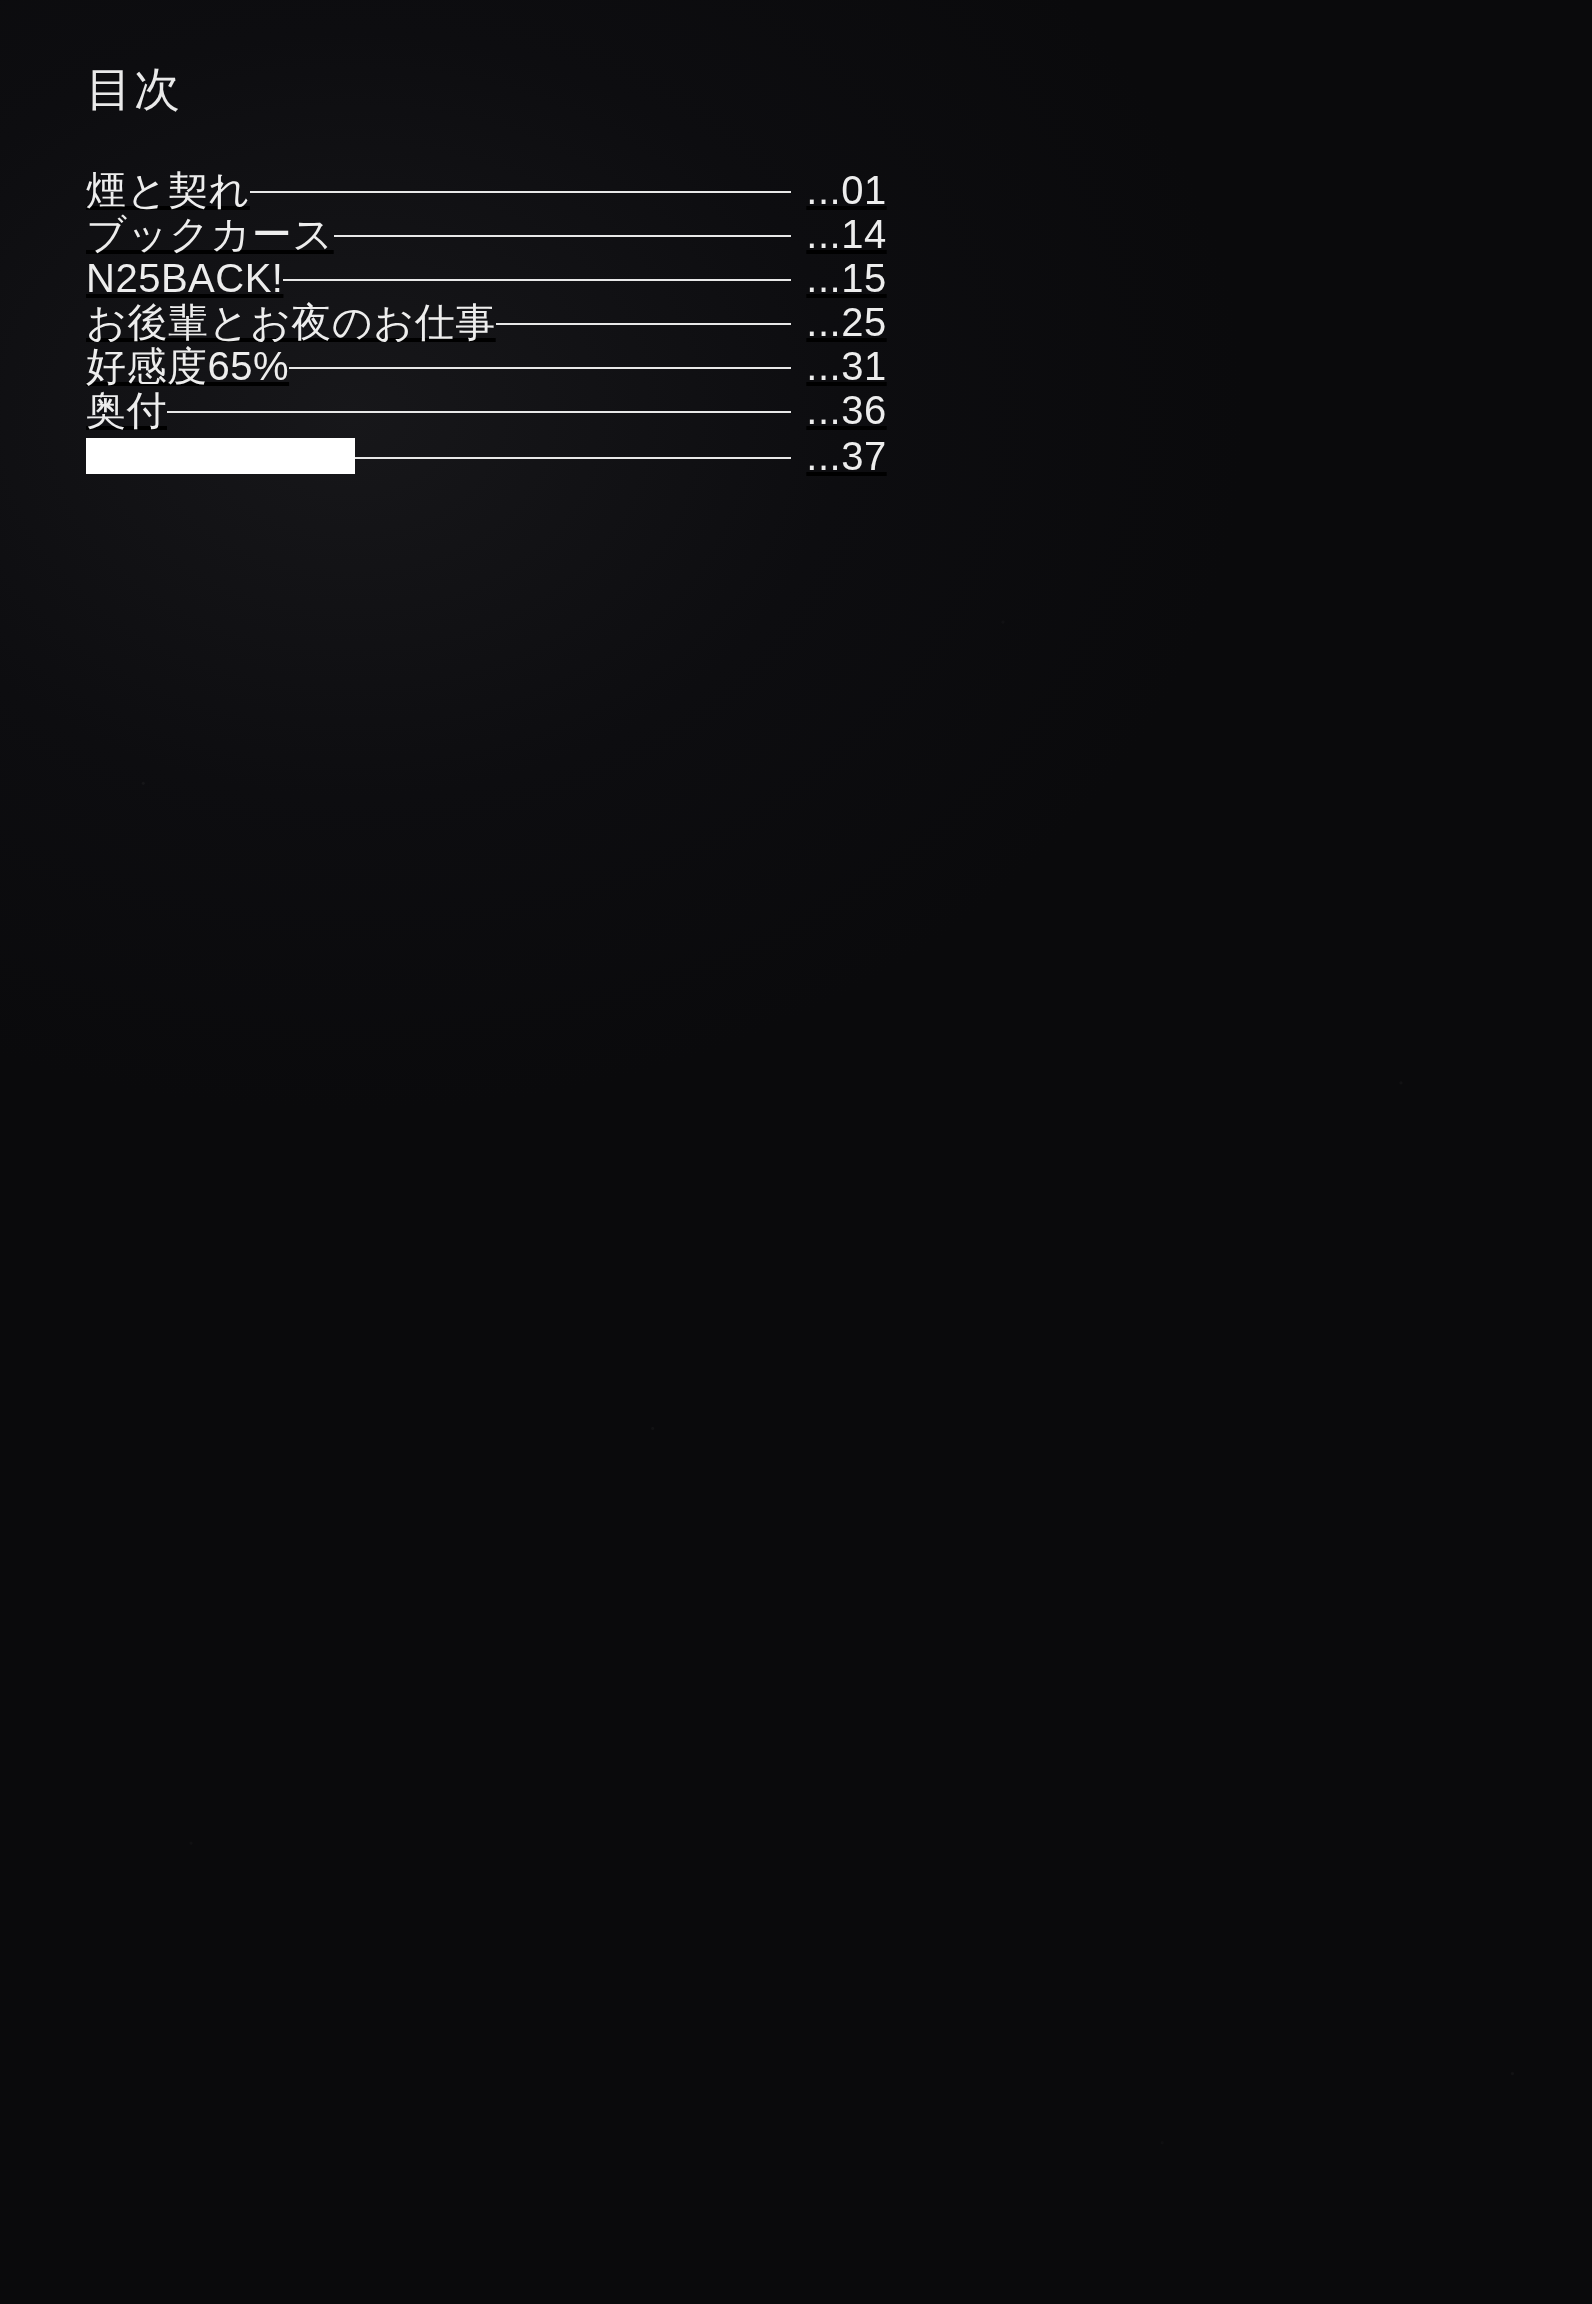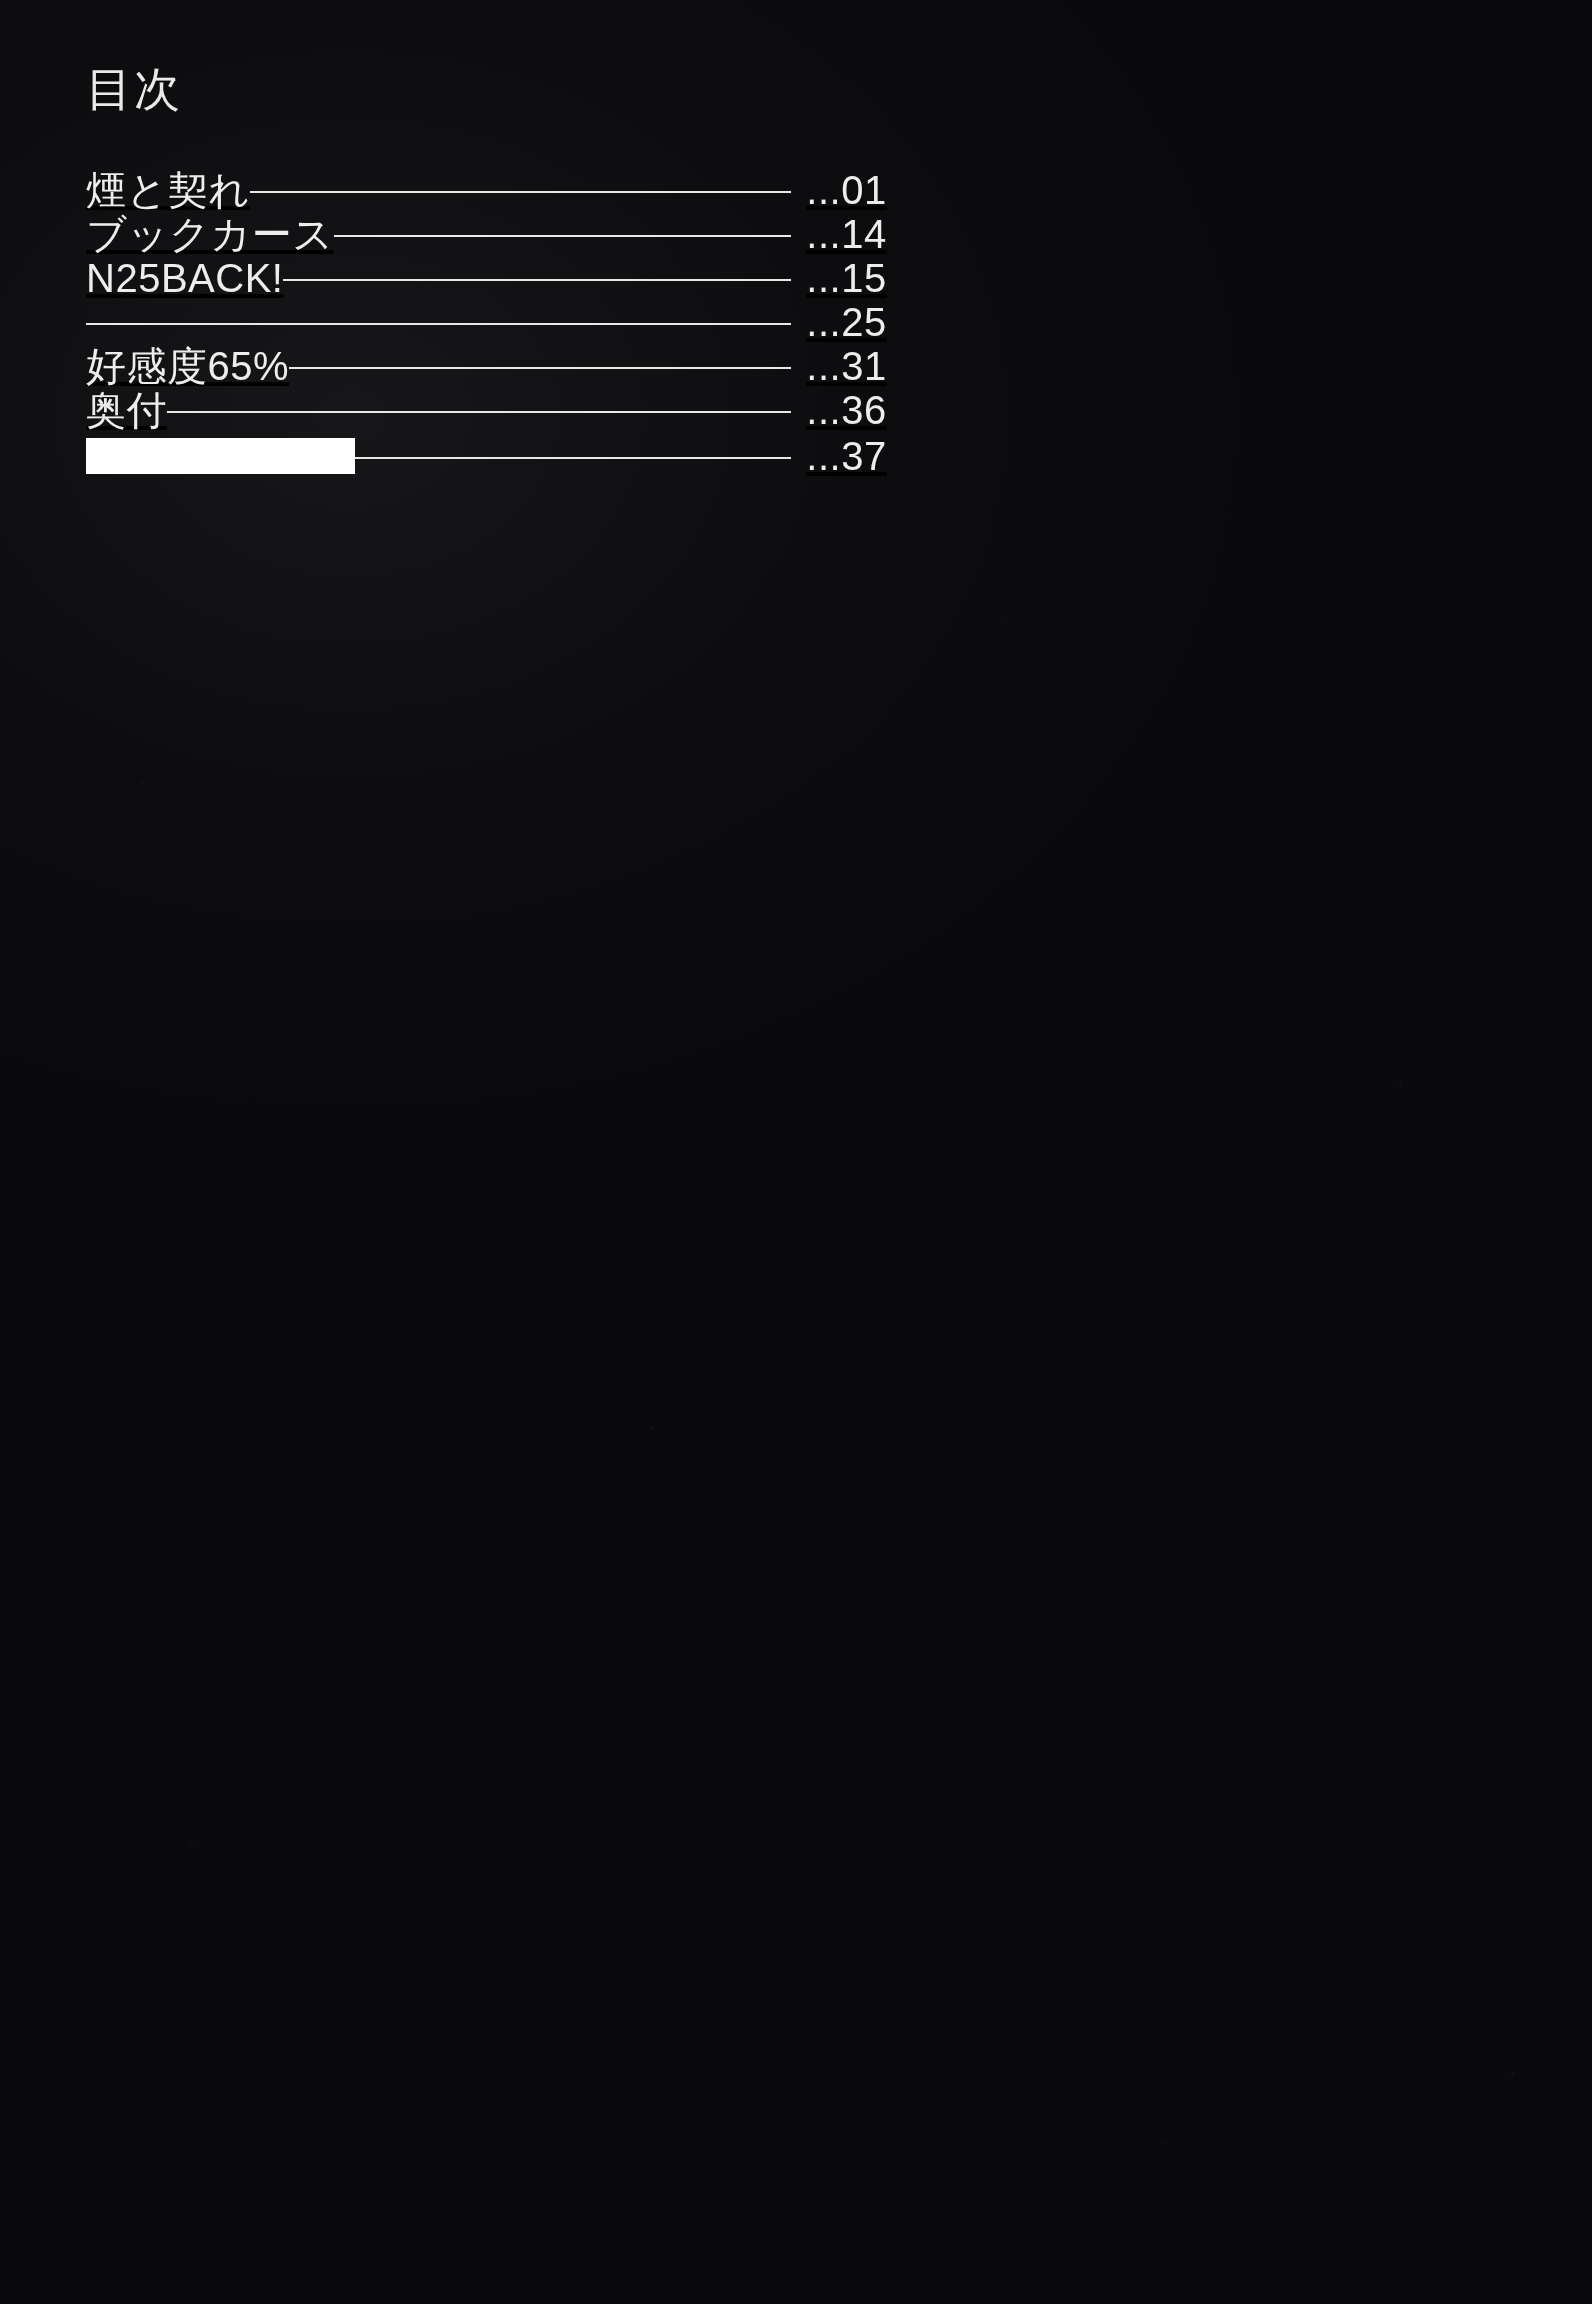--- a/index.html
+++ b/index.html
@@ -124,20 +124,21 @@
         <span class="toc-label">ブックカース</span>
         <span class="toc-leader"></span>
         <span class="toc-page">...14</span>
       </li>
       <li class="toc-row">
         <span class="toc-label">N25BACK!</span>
         <span class="toc-leader"></span>
         <span class="toc-page">...15</span>
       </li>
       <li class="toc-row">
+        <span class="toc-label">お後輩とお夜のお仕事</span>
         <span class="toc-leader"></span>
         <span class="toc-page">...25</span>
       </li>
       <li class="toc-row">
         <span class="toc-label">好感度65%</span>
         <span class="toc-leader"></span>
         <span class="toc-page">...31</span>
       </li>
       <li class="toc-row">
         <span class="toc-label">奥付</span>

